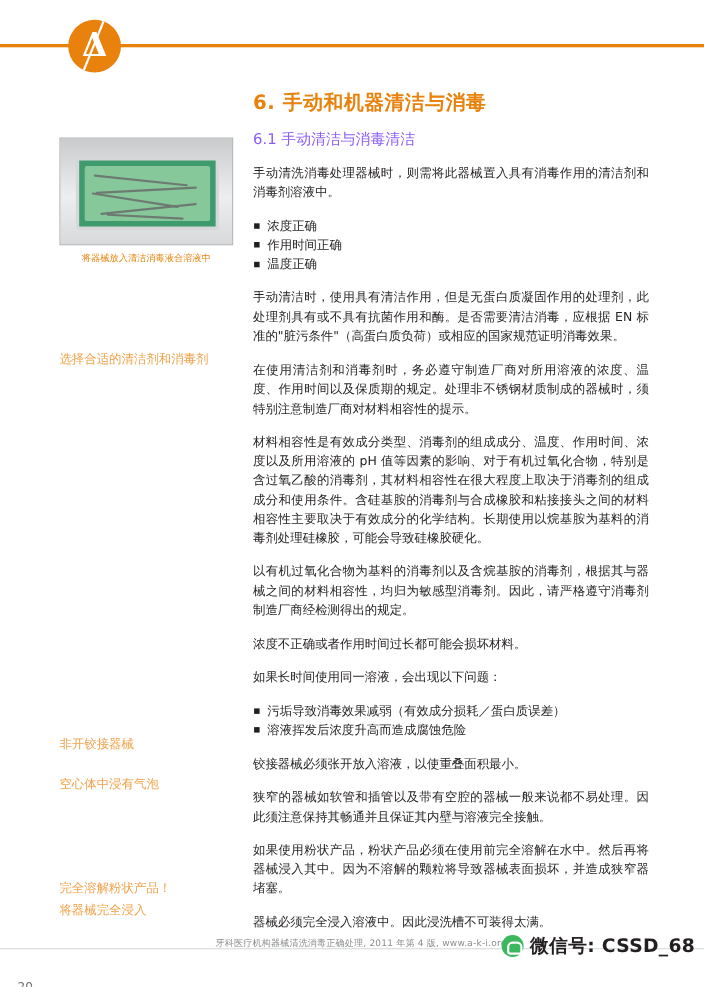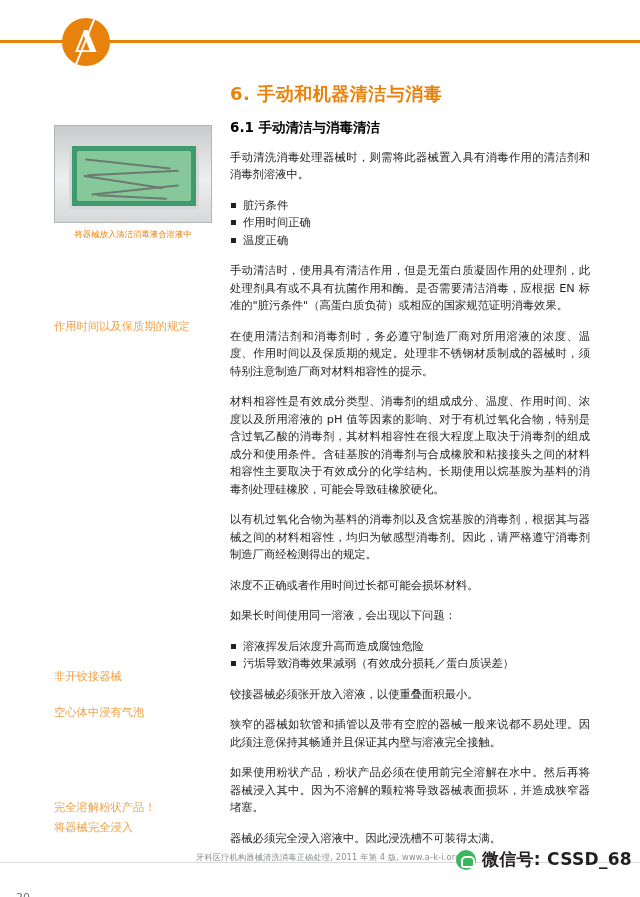--- a/index.html
+++ b/index.html
@@ -80,23 +80,23 @@
   
   .h-chapter {
     color: #e8820c;
     font-size: 18px;
     font-weight: 700;
     letter-spacing: 0.5px;
     margin: 0 0 14px 0;
     line-height: 1.3;
   }
   .h-section {
-    color: #000000;
+    color: #8b5cf6;
     font-size: 13.5px;
-    font-weight: 700;
+    font-weight: 400;
     margin: 0 0 10px 0;
     line-height: 1.3;
   }
 
   
   p.body {
     color: #231f20;
     font-size: 11.3px;
     line-height: 1.55;
     margin: 12px 0 13px 0;
@@ -267,49 +267,49 @@
             <div class="instr i3"></div>
             <div class="instr i4"></div>
             <div class="instr i5"></div>
           </div>
         </div>
       </div>
       <div class="fig-caption">将器械放入清洁消毒液合溶液中</div>
     </div>
   </div>
 
-  <div class="side-note" style="top:319px;">作用时间以及保质期的规定</div>
+  <div class="side-note" style="top:319px;">选择合适的清洁剂和消毒剂</div>
   <div class="side-note" style="top:669px;">非开铰接器械</div>
   <div class="side-note" style="top:705px;">空心体中浸有气泡</div>
   <div class="side-note" style="top:753px;margin-top:47px;">完全溶解粉状产品！</div>
   <div class="side-note" style="top:820px;">将器械完全浸入</div>
 
   <div class="col-right">
 
     <h1 class="h-chapter">6. 手动和机器清洁与消毒</h1>
     <h2 class="h-section">6.1 手动清洁与消毒清洁</h2>
 
     <p class="body">手动清洗消毒处理器械时，则需将此器械置入具有消毒作用的清洁剂和消毒剂溶液中。</p>
 
     <ul class="bullets">
-      <li>脏污条件</li>
+      <li>浓度正确</li>
       <li>作用时间正确</li>
       <li>温度正确</li>
     </ul>
 
     <p class="body">手动清洁时，使用具有清洁作用，但是无蛋白质凝固作用的处理剂，此处理剂具有或不具有抗菌作用和酶。是否需要清洁消毒，应根据 EN 标准的"脏污条件"（高蛋白质负荷）或相应的国家规范证明消毒效果。</p>
     <p class="body">在使用清洁剂和消毒剂时，务必遵守制造厂商对所用溶液的浓度、温度、作用时间以及保质期的规定。处理非不锈钢材质制成的器械时，须特别注意制造厂商对材料相容性的提示。</p>
     <p class="body">材料相容性是有效成分类型、消毒剂的组成成分、温度、作用时间、浓度以及所用溶液的 pH 值等因素的影响、对于有机过氧化合物，特别是含过氧乙酸的消毒剂，其材料相容性在很大程度上取决于消毒剂的组成成分和使用条件。含硅基胺的消毒剂与合成橡胶和粘接接头之间的材料相容性主要取决于有效成分的化学结构。长期使用以烷基胺为基料的消毒剂处理硅橡胶，可能会导致硅橡胶硬化。</p>
     <p class="body">以有机过氧化合物为基料的消毒剂以及含烷基胺的消毒剂，根据其与器械之间的材料相容性，均归为敏感型消毒剂。因此，请严格遵守消毒剂制造厂商经检测得出的规定。</p>
     <p class="body">浓度不正确或者作用时间过长都可能会损坏材料。</p>
     <p class="body">如果长时间使用同一溶液，会出现以下问题：</p>
 
     <ul class="bullets">
+      <li>污垢导致消毒效果减弱（有效成分损耗／蛋白质误差）</li>
       <li>溶液挥发后浓度升高而造成腐蚀危险</li>
-      <li>污垢导致消毒效果减弱（有效成分损耗／蛋白质误差）</li>
     </ul>
 
     <p class="body">铰接器械必须张开放入溶液，以使重叠面积最小。</p>
     <p class="body">狭窄的器械如软管和插管以及带有空腔的器械一般来说都不易处理。因此须注意保持其畅通并且保证其内壁与溶液完全接触。</p>
     <p class="body">如果使用粉状产品，粉状产品必须在使用前完全溶解在水中。然后再将器械浸入其中。因为不溶解的颗粒将导致器械表面损坏，并造成狭窄器堵塞。</p>
     <p class="body">器械必须完全浸入溶液中。因此浸洗槽不可装得太满。</p>
 
   </div>
 
   <div class="footer-rule"></div>

